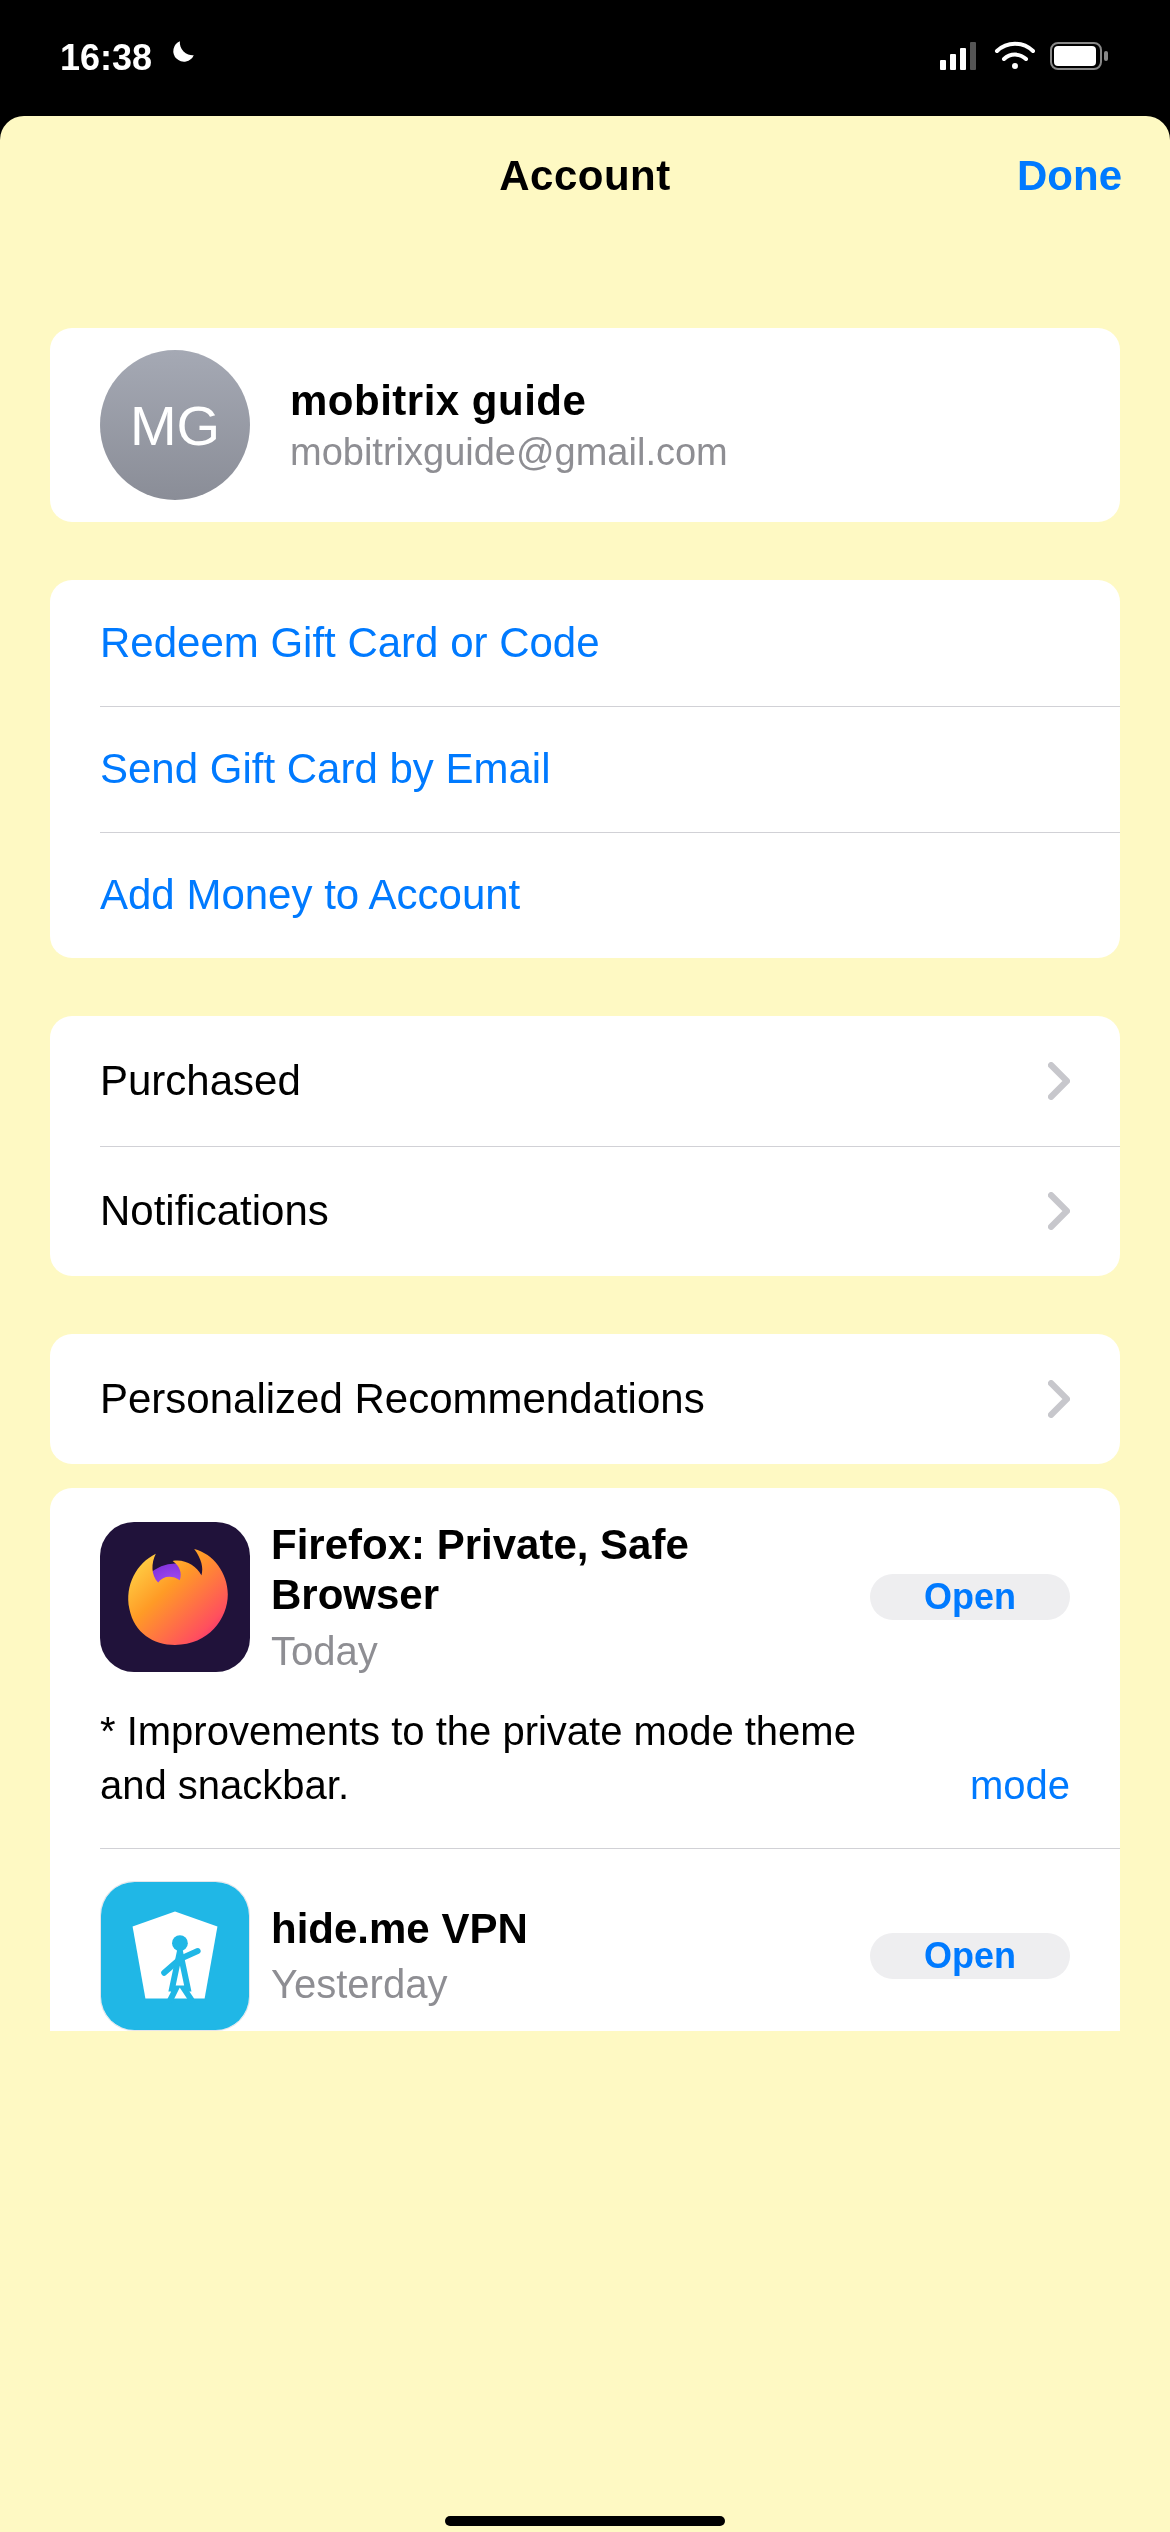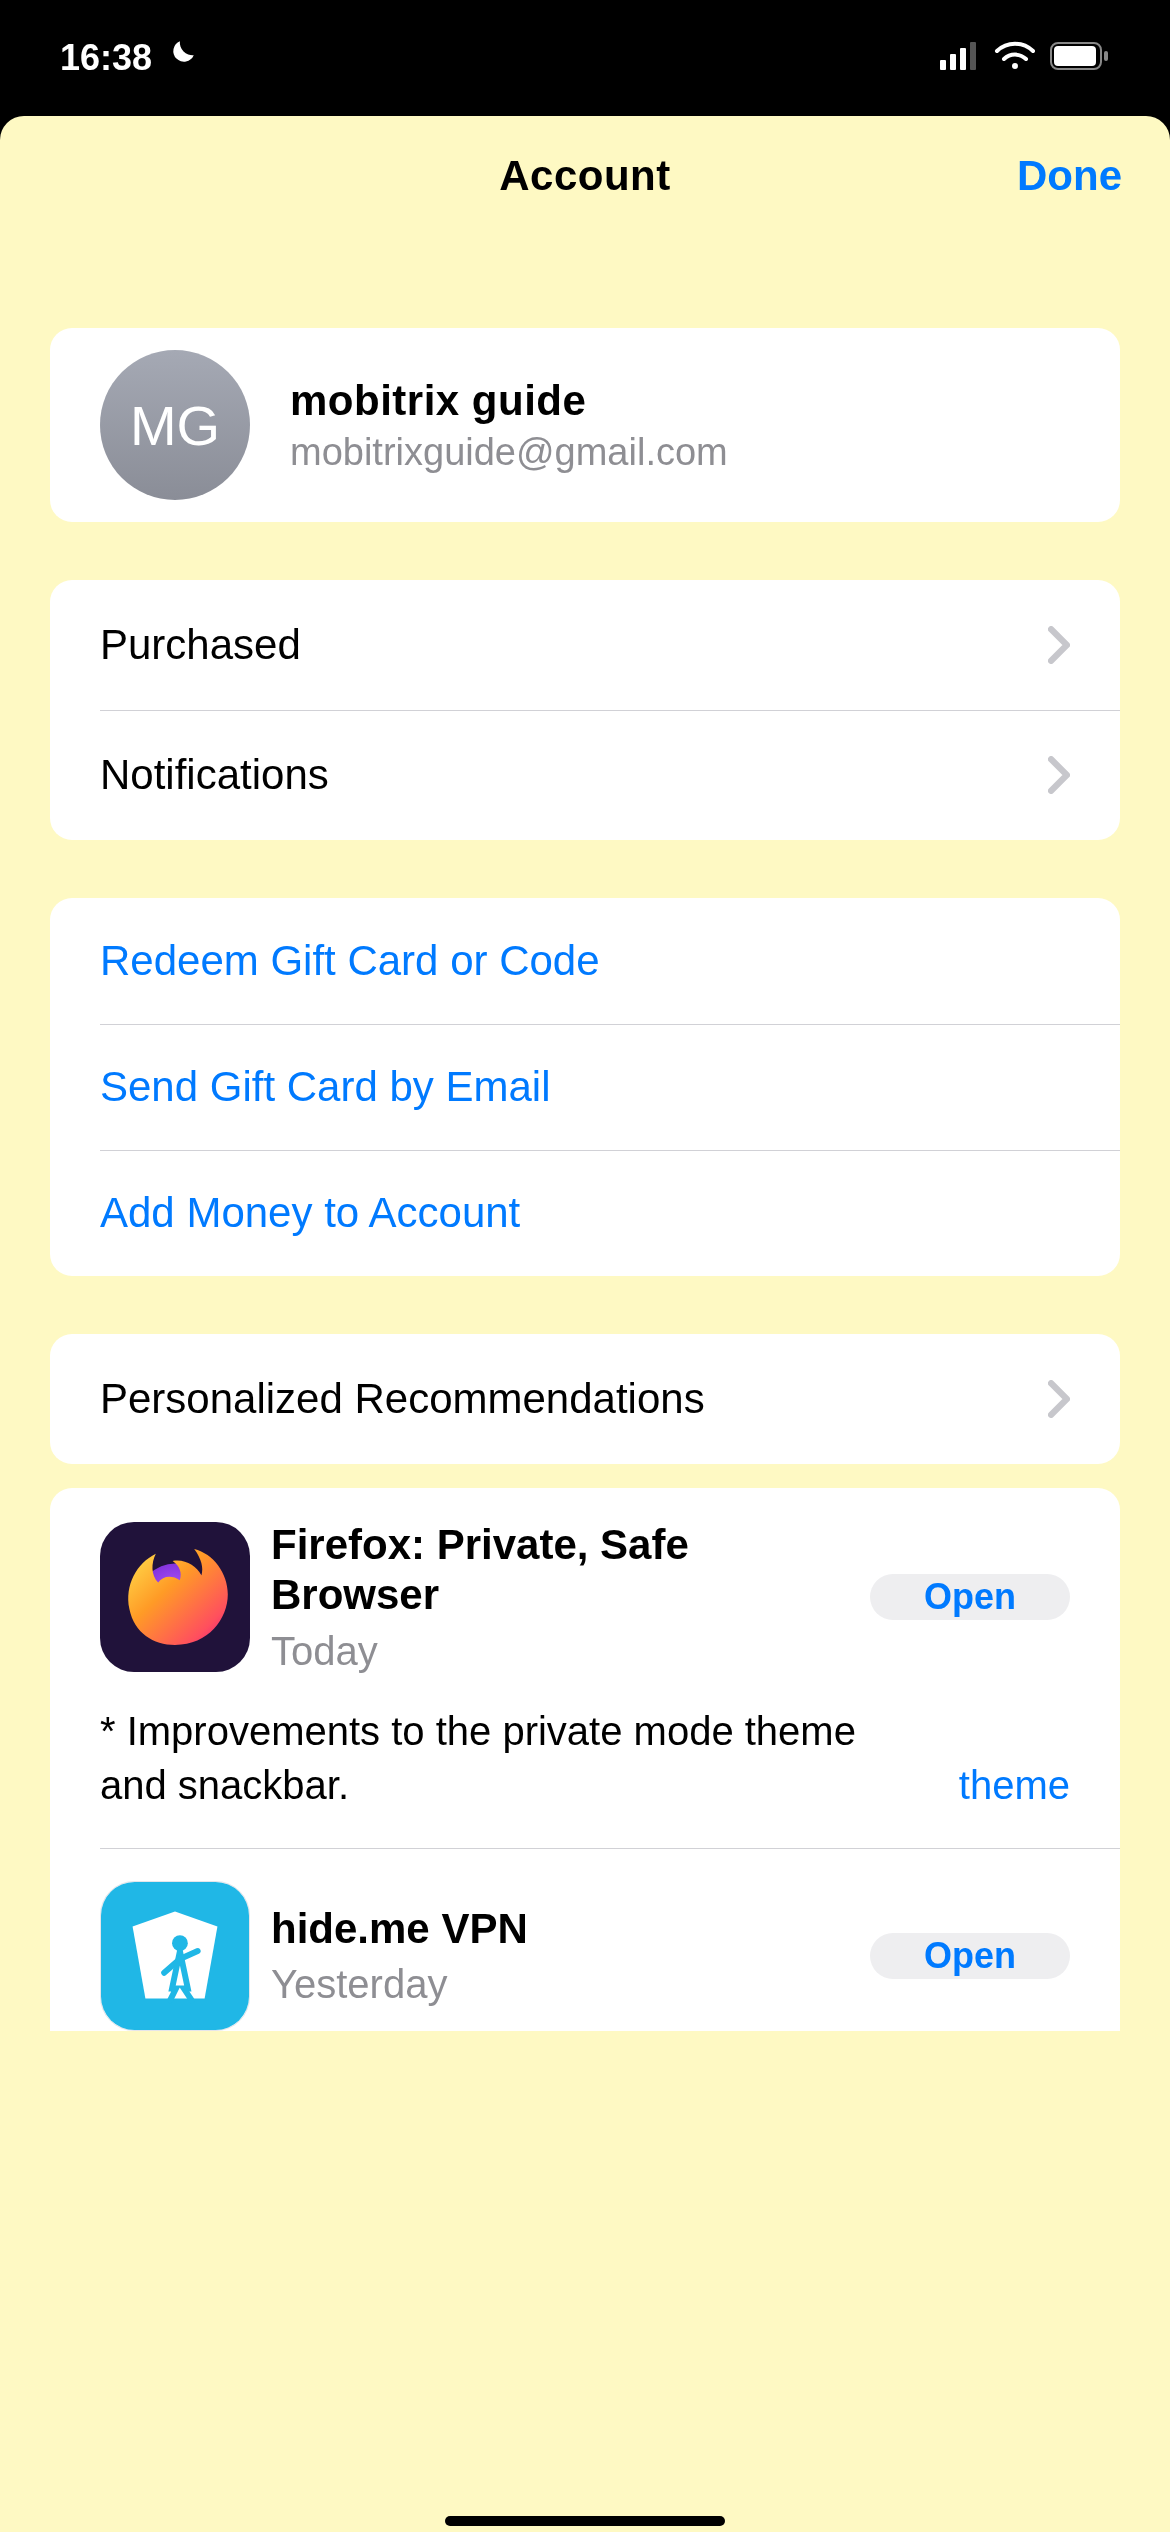--- a/index.html
+++ b/index.html
@@ -264,47 +264,47 @@
       <div class="profile-row">
         <div class="avatar">MG</div>
         <div class="profile-text">
           <div class="name">mobitrix guide</div>
           <div class="email">mobitrixguide@gmail.com</div>
         </div>
       </div>
     </div>
 
     <div class="group">
+      <div class="row linkrow">
+        <div class="row-label blue">Redeem Gift Card or Code</div>
+      </div>
+      <div class="row linkrow">
+        <div class="row-label blue">Send Gift Card by Email</div>
+      </div>
+      <div class="row linkrow">
+        <div class="row-label blue">Add Money to Account</div>
+      </div>
+    </div>
+
+    <div class="group">
       <div class="row">
         <div class="row-label">Purchased</div>
         <span class="chevron-icon">
           <svg viewBox="0 0 14 24" fill="none" stroke="currentColor" stroke-width="4" stroke-linecap="round" stroke-linejoin="round">
               <path d="M2 2 L12 12 L2 22"></path>
             </svg>
         </span>
       </div>
       <div class="row">
         <div class="row-label">Notifications</div>
         <span class="chevron-icon">
           <svg viewBox="0 0 14 24" fill="none" stroke="currentColor" stroke-width="4" stroke-linecap="round" stroke-linejoin="round">
               <path d="M2 2 L12 12 L2 22"></path>
             </svg>
         </span>
-      </div>
-    </div>
-
-    <div class="group">
-      <div class="row linkrow">
-        <div class="row-label blue">Redeem Gift Card or Code</div>
-      </div>
-      <div class="row linkrow">
-        <div class="row-label blue">Send Gift Card by Email</div>
-      </div>
-      <div class="row linkrow">
-        <div class="row-label blue">Add Money to Account</div>
       </div>
     </div>
 
     <div class="group">
       <div class="row">
         <div class="row-label">Personalized Recommendations</div>
         <span class="chevron-icon">
           <svg viewBox="0 0 14 24" fill="none" stroke="currentColor" stroke-width="4" stroke-linecap="round" stroke-linejoin="round">
               <path d="M2 2 L12 12 L2 22"></path>
             </svg>
@@ -336,21 +336,21 @@
             </svg>
           </div>
           <div class="app-title-block">
             <div class="app-name">Firefox: Private, Safe Browser</div>
             <div class="app-date">Today</div>
           </div>
           <button class="open-btn">Open</button>
         </div>
         <div class="app-notes">
           <div class="notes-text">* Improvements to the private mode theme and snackbar.</div>
-          <div class="more">theme</div>
+          <div class="more">mode</div>
         </div>
       </div>
 
       <div class="app-sep"></div>
 
       <div class="app-row">
         <div class="app-head">
           <div class="app-icon hm-bg">
             <svg viewBox="0 0 150 150">
               <rect x="0" y="0" width="150" height="150" rx="34" fill="#20b7e6"></rect>

